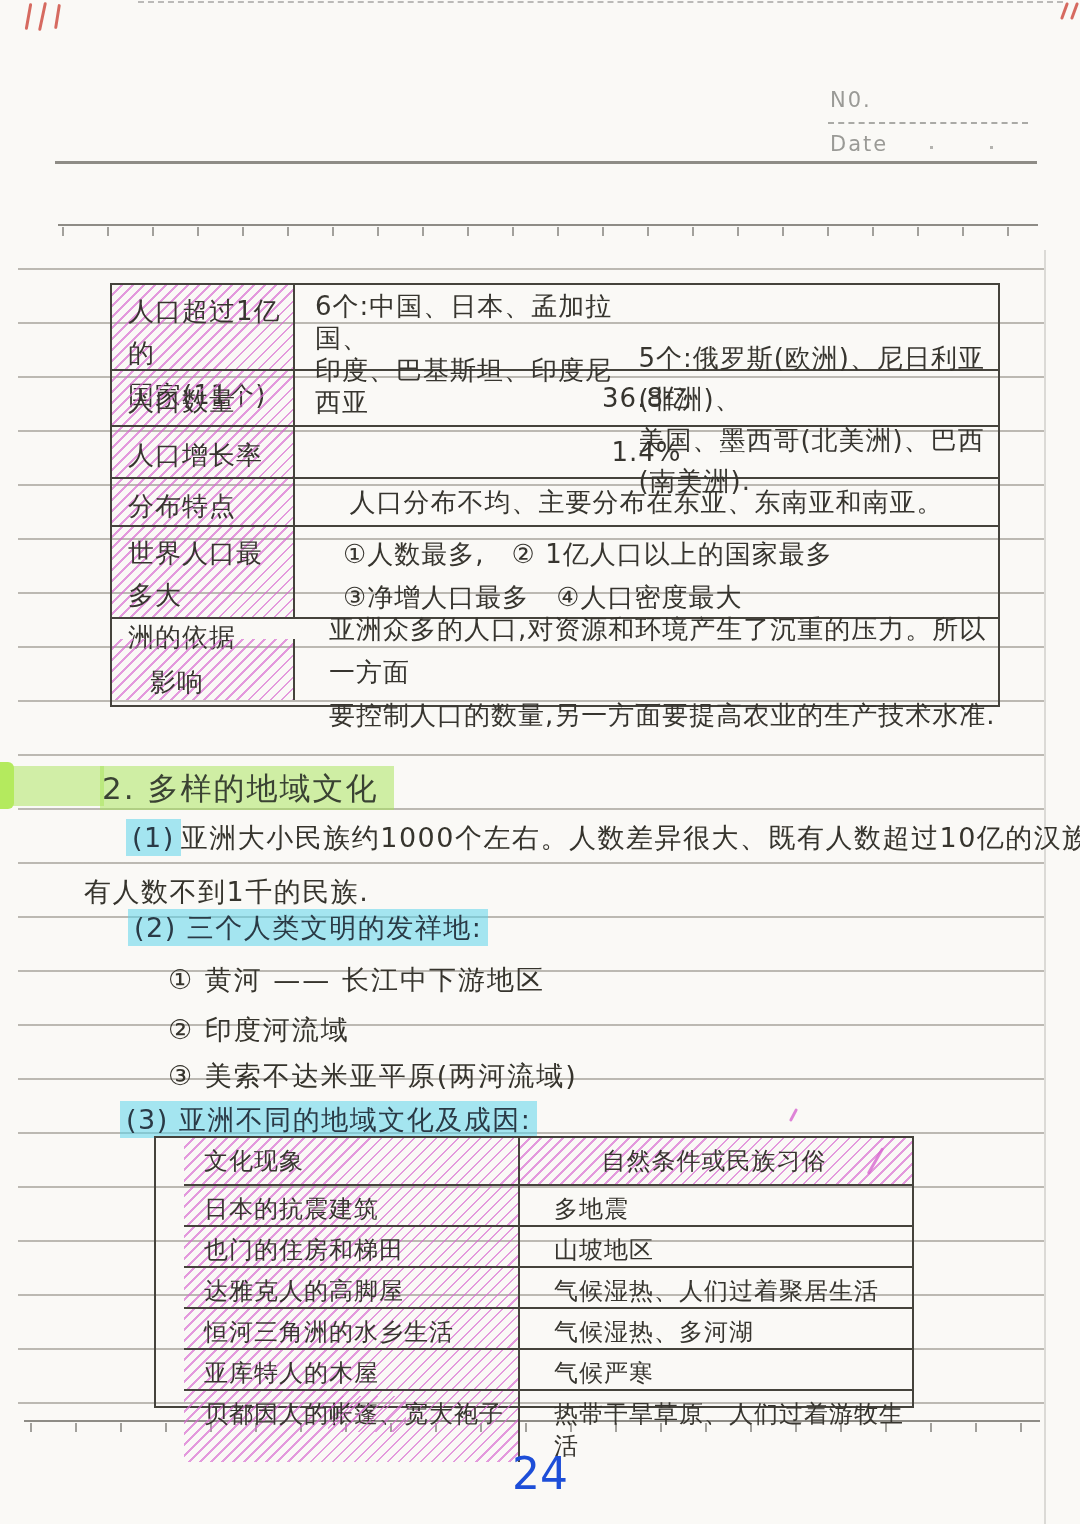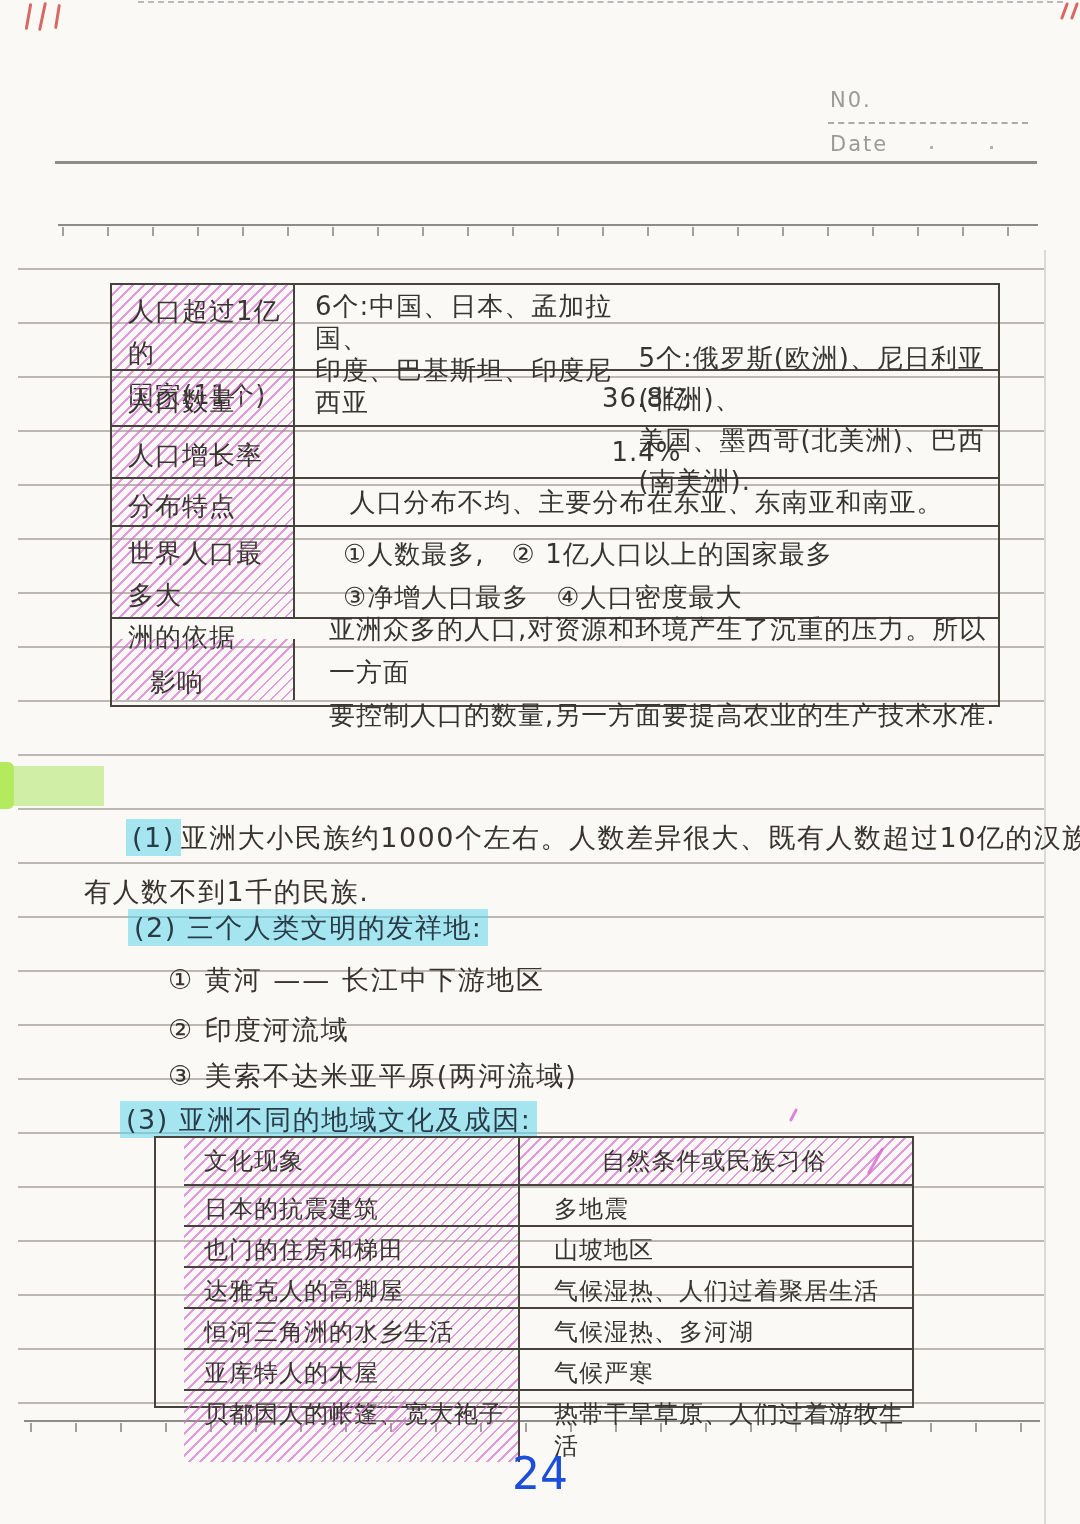--- a/index.html
+++ b/index.html
@@ -161,20 +161,23 @@
       <div class="pt-label hatch" style="padding-top:26px; padding-left:38px;">影响</div>
       <div class="pt-content rowline2" style="padding-left:34px;">
         <div>亚洲众多的人口,对资源和环境产生了沉重的压力。所以一方面</div>
         <div>要控制人口的数量,另一方面要提高农业的生产技术水准.</div>
       </div>
     </div>
   </div>
 
   <div class="green-blob"></div>
   <div class="green-cap"></div>
+  <div class="line title-line" style="left:100px; top:768px;">
+    <span class="hl-green">2. 多样的地域文化</span>
+  </div>
 
   <div class="line" style="left:126px; top:820px;">
     <span class="hl-blue">(1)</span><span>亚洲大小民族约1000个左右。人数差异很大、既有人数超过10亿的汉族,也</span>
   </div>
   <div class="line" style="left:84px; top:874px;">有人数不到1千的民族.</div>
 
   <div class="line" style="left:128px; top:910px;">
     <span class="hl-blue">(2) 三个人类文明的发祥地:</span>
   </div>
   <div class="line sub-item" style="left:168px; top:962px;">① 黄河 —— 长江中下游地区</div>

